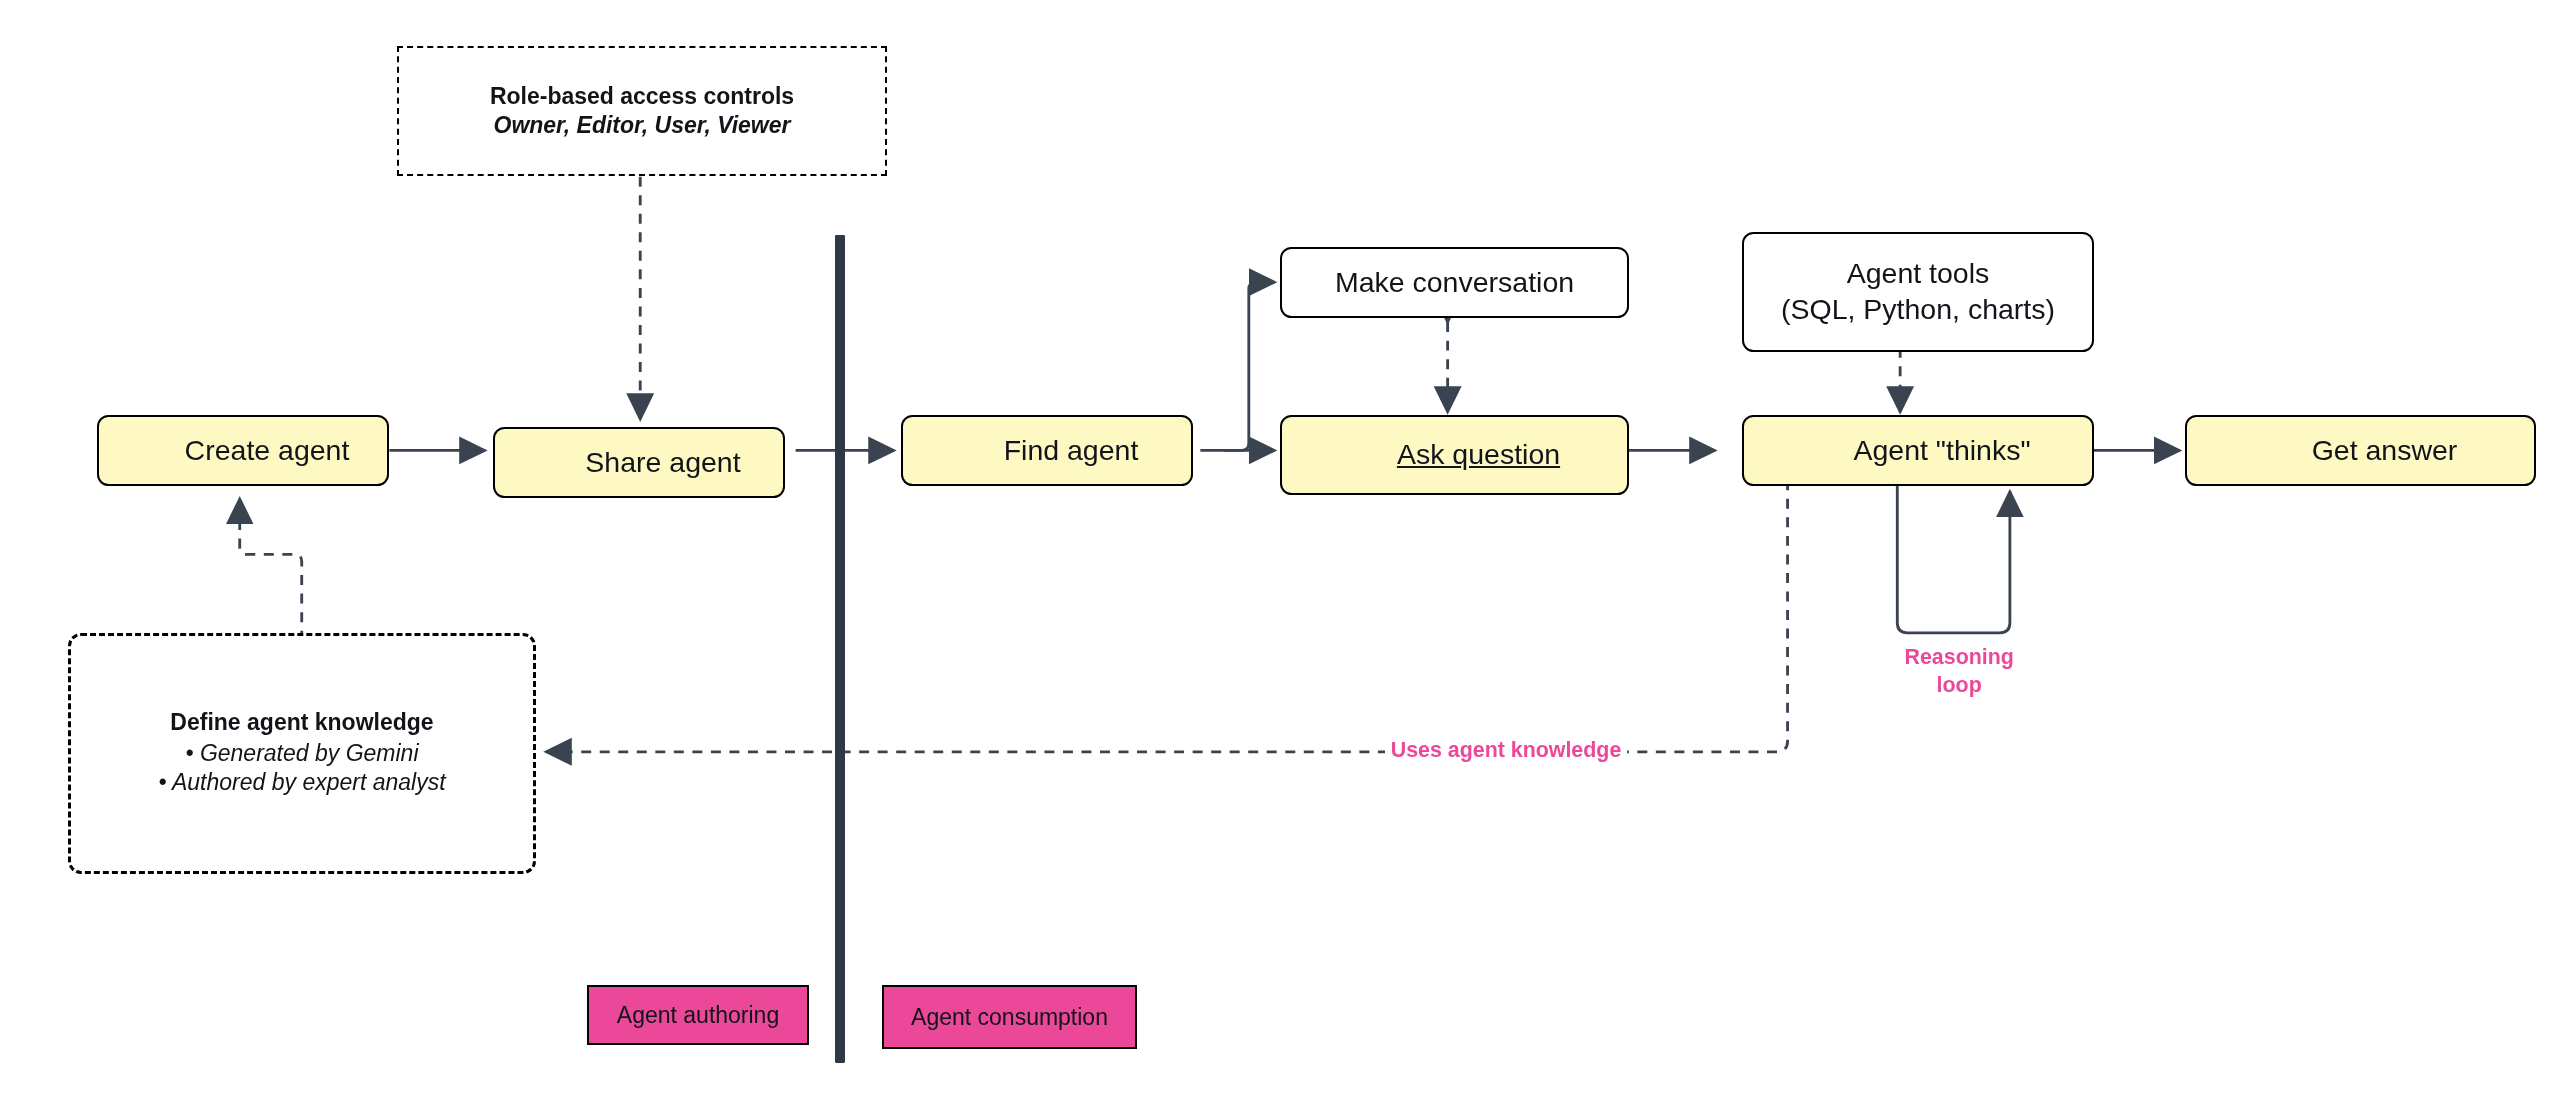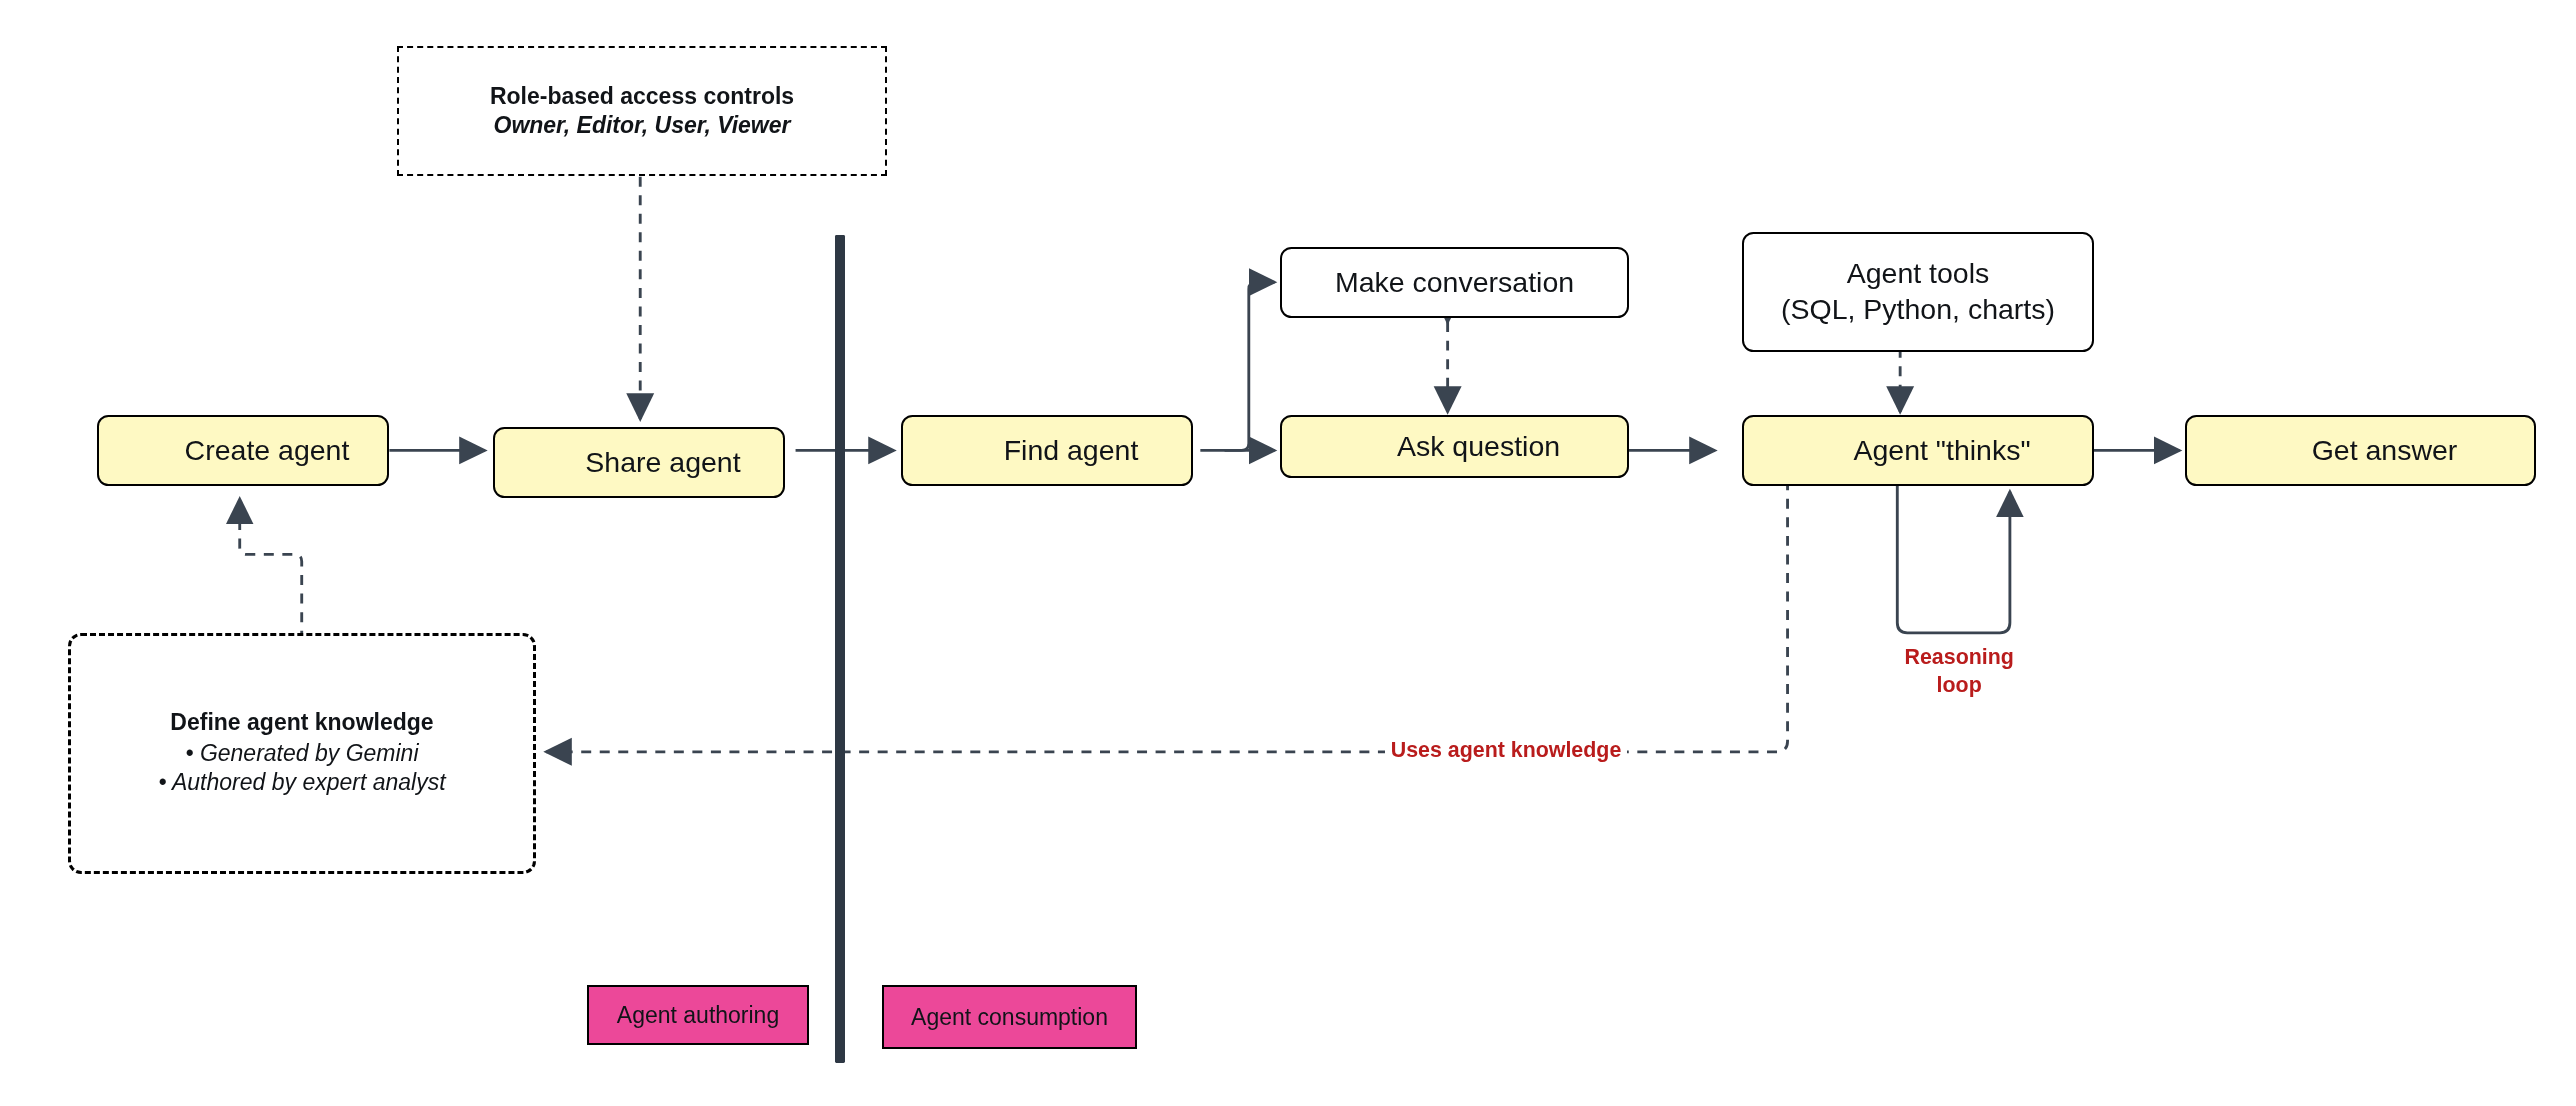--- a/index.html
+++ b/index.html
@@ -96,21 +96,21 @@
     font-style: italic;
     font-weight: 400;
     line-height: 1.28;
   }
 
   
   .wire-label {
     position: absolute;
     font-size: 21.4px;
     font-weight: 700;
-    color: #b91c1c;
+    color: #ec4899;
     background: #ffffff;
     padding: 0 5.7px;
     white-space: nowrap;
     text-align: center;
     line-height: 1.3;
   }
 
   
   .divider {
     position: absolute;
@@ -180,21 +180,21 @@
   </div>
 
   <div class="node blue" style="left:97px; top:415px; width:292px; height:71px;">Create agent</div>
 
   <div class="node blue" style="left:493px; top:415px; width:292px; height:71px;margin-top:12px;">Share agent</div>
 
   <div class="node blue" style="left:901px; top:415px; width:292px; height:71px;">Find agent</div>
 
   <div class="node white" style="left:1280px; top:247px; width:349px; height:71px;">Make conversation</div>
 
-  <div class="node blue" style="left:1280px; top:415px; width:349px; height:63px;">Ask question</div>
+  <div class="node blue" style="left:1280px; top:415px; width:349px; height:80px;text-decoration:underline;">Ask question</div>
 
   <div class="node white" style="left:1742px; top:232px; width:352px; height:120px;">Agent tools
 (SQL, Python, charts)</div>
 
   <div class="node blue" style="left:1742px; top:415px; width:352px; height:71px;">Agent "thinks"</div>
 
   <div class="node blue" style="left:2185px; top:415px; width:351px; height:71px;">Get answer</div>
 
   <div class="wire-label" style="left:1385px; top:737px;">Uses agent knowledge</div>
 

